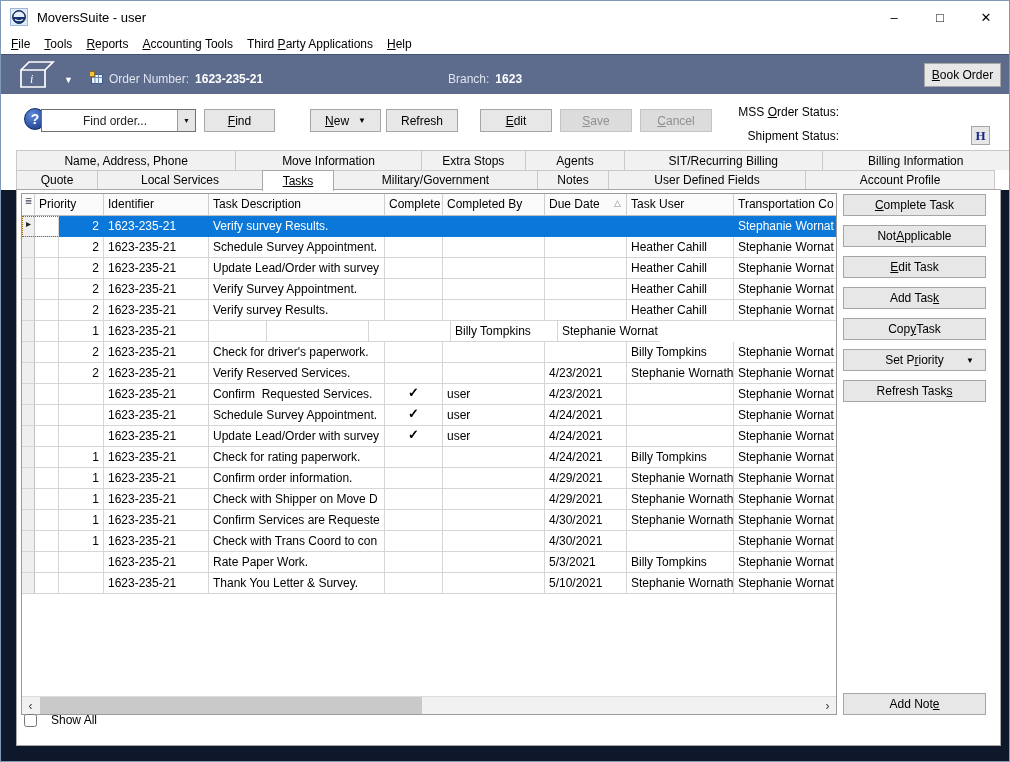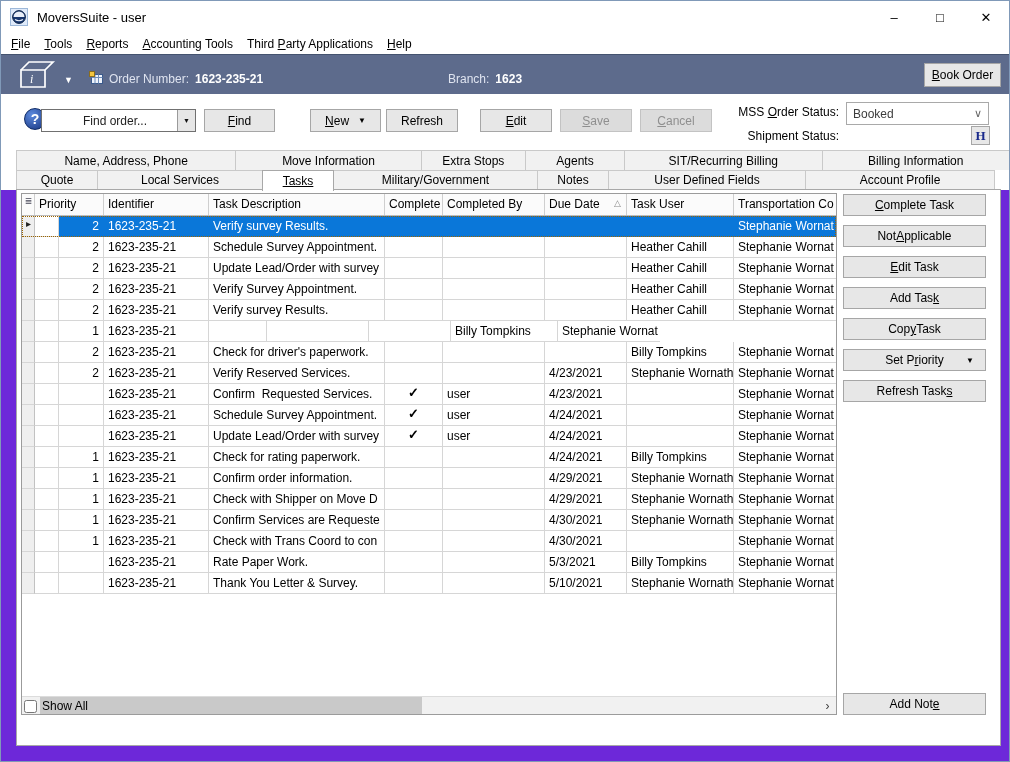--- a/index.html
+++ b/index.html
@@ -1,16 +1,16 @@
 <!DOCTYPE html>
 <html><head>
 <meta charset="utf-8">
 <style>
   html,body{margin:0;padding:0;background:#d0d0d0;}
-  .win{position:relative;width:1008px;height:760px;background:#6d28d9;border:1px solid #8099b8;
+  .win{position:relative;width:1008px;height:760px;background:#0f172a;border:1px solid #8099b8;
        font-family:"Liberation Sans",sans-serif;color:#000;overflow:hidden;}
   
   .titlebar{position:relative;height:32px;display:flex;align-items:center;background:#fff;}
   .app-icon{margin-left:9px;width:18px;height:18px;box-sizing:border-box;border:1px solid #9db8d9;
             background:#dfeafa;display:flex;align-items:center;justify-content:center;}
   .title{margin-left:9px;font-size:13px;}
   .wbtns{position:absolute;right:0;top:0;height:32px;display:flex;}
   .wbtn{width:46px;height:32px;display:flex;align-items:center;justify-content:center;font-size:13px;cursor:default;}
   
   .menubar{height:21px;display:flex;align-items:center;padding-left:3px;font-size:12px;background:#fff;}
@@ -88,21 +88,21 @@
   .cell.tuser{width:107px;}
   .cell.trans{width:102px;border-right:none;}
   .grow.selected{outline:1px dotted #9c6500;outline-offset:-1px;}
   .grow.selected .cell:not(.sel):not(.gap){background:#0a77d9;color:#fff;border-right-color:#0a77d9;border-bottom-color:#0a77d9;}
   .gfill{flex:1;}
   .hscroll{height:17px;flex:none;background:#f1f1f1;border-top:1px solid #dcdcdc;display:flex;align-items:center;position:relative;}
   .sarrow{width:17px;height:17px;display:flex;align-items:center;justify-content:center;font-size:12px;color:#3c3c3c;}
   .sarrow.right{margin-left:auto;}
   .sthumb{position:absolute;left:18px;top:0;width:382px;height:17px;background:#c9c9c9;}
   
-  .showall{position:absolute;left:7px;top:509px;display:flex;align-items:flex-end;gap:5px;font-size:12px;}
+  .showall{position:absolute;left:7px;top:523px;display:flex;align-items:flex-end;gap:14px;font-size:12px;}
   .showall input{width:13px;height:13px;margin:0;}
   
   .sbtn{position:absolute;left:826px;width:143px;height:22px;}
   .sb1{top:4px}.sb2{top:35px}.sb3{top:66px}.sb4{top:97px}.sb5{top:128px}
   .sb6{top:159px}.sb7{top:190px}.sb-addnote{top:503px}
   .sb6 .dd-glyph{position:absolute;right:11px;}
 </style>
 </head>
 <body>
 
@@ -189,24 +189,20 @@
     <div class="btn tb-btn b-find"><u>F</u>ind</div>
     <div class="btn tb-btn b-new">
       <span><u>N</u>ew</span>
       <span class="dd-glyph">▼</span>
     </div>
     <div class="btn tb-btn b-refresh">Refresh</div>
     <div class="btn tb-btn b-edit"><u>E</u>dit</div>
     <div class="btn tb-btn b-save disabled"><u>S</u>ave</div>
     <div class="btn tb-btn b-cancel disabled"><u>C</u>ancel</div>
     <span class="mss-label">MSS <u>O</u>rder Status:</span>
-    <div class="mss-combo">
-      <span>Booked</span>
-      <span class="mss-chevron">∨</span>
-    </div>
     <span class="ship-label">Shipment Status:</span>
     <div class="btn h-btn">H</div>
   </div>
 
   <div class="tabs">
     <div class="tab-row tab-row1">
         <div class="tab" style="width: 222px;">Name, Address, Phone</div>
         <div class="tab" style="width: 188px;">Move Information</div>
         <div class="tab" style="width: 106px;">Extra Stops</div>
         <div class="tab" style="width: 101px;">Agents</div>

